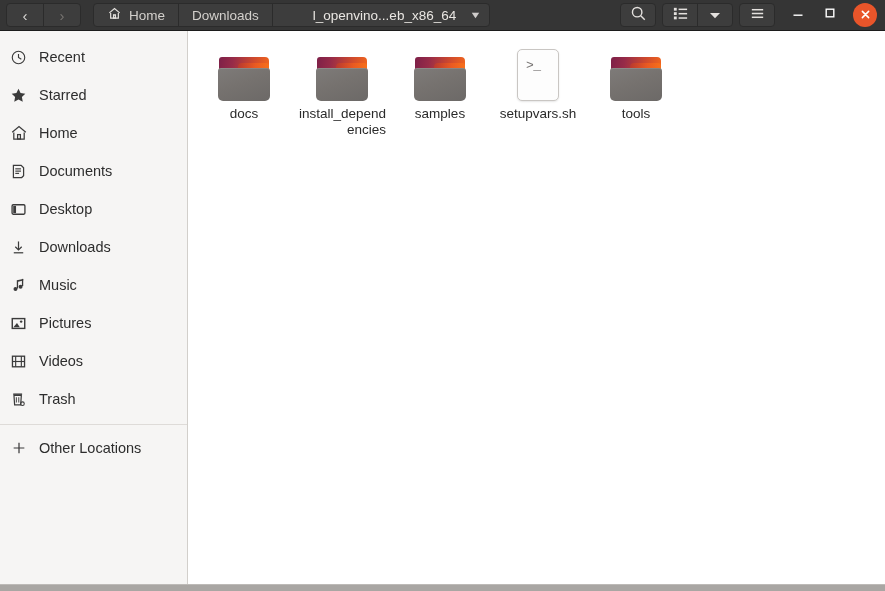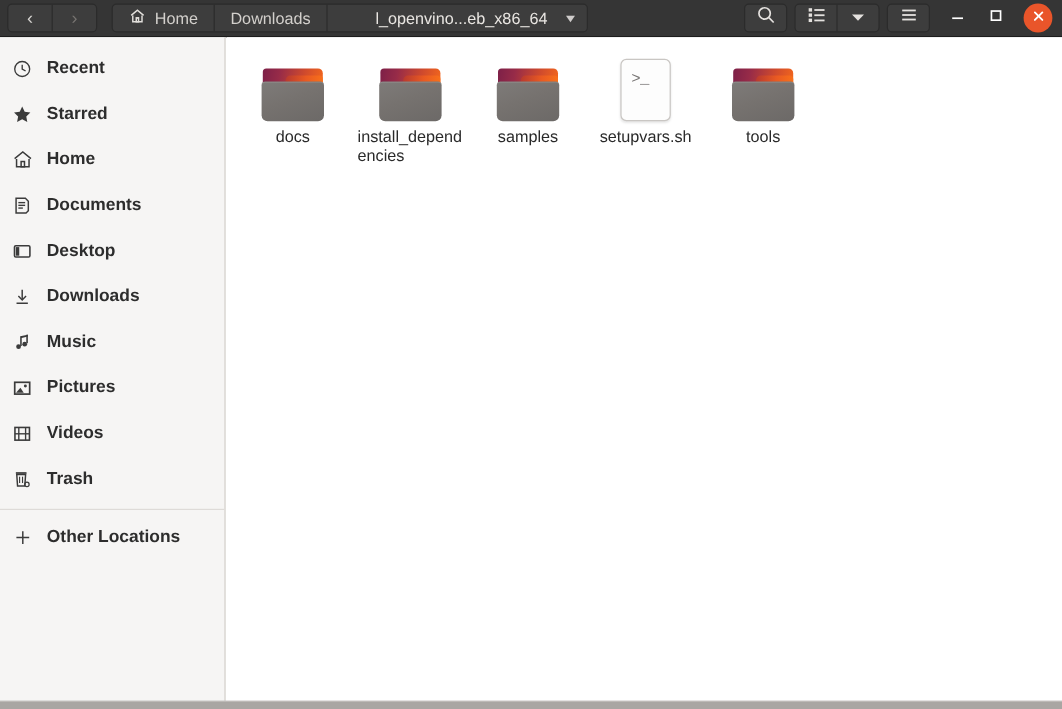--- a/index.html
+++ b/index.html
@@ -143,21 +143,20 @@
   }
   .side-item {
     display: flex;
     align-items: center;
     height: 38px;
     padding-left: 9px;
     gap: 11px;
     color: #2d2d2d;
     font-size: 14.5px;
     cursor: default;
-    font-weight: bold;
   }
   .side-item .ico {
     width: 19px; height: 19px;
     display: flex; align-items: center; justify-content: center;
     flex: 0 0 19px;
     color: #3b3b3b;
   }
   .side-sep {
     height: 1px;
     background: #dedbd8;
@@ -236,21 +235,21 @@
     position: absolute;
     top: 8px; left: 8px;
     font-family: "Liberation Mono", monospace;
     font-size: 13px;
     color: #777473;
     letter-spacing: -0.5px;
   }
   .label {
     font-size: 13.5px;
     color: #2a2a2a;
-    text-align: left;
+    text-align: right;
     line-height: 1.22;
     word-break: break-word;
     max-width: 88px;
   }
 
   
   .bottomstrip {
     position: absolute;
     left: 0; top: 584px;
     width: 885px; height: 7px;

